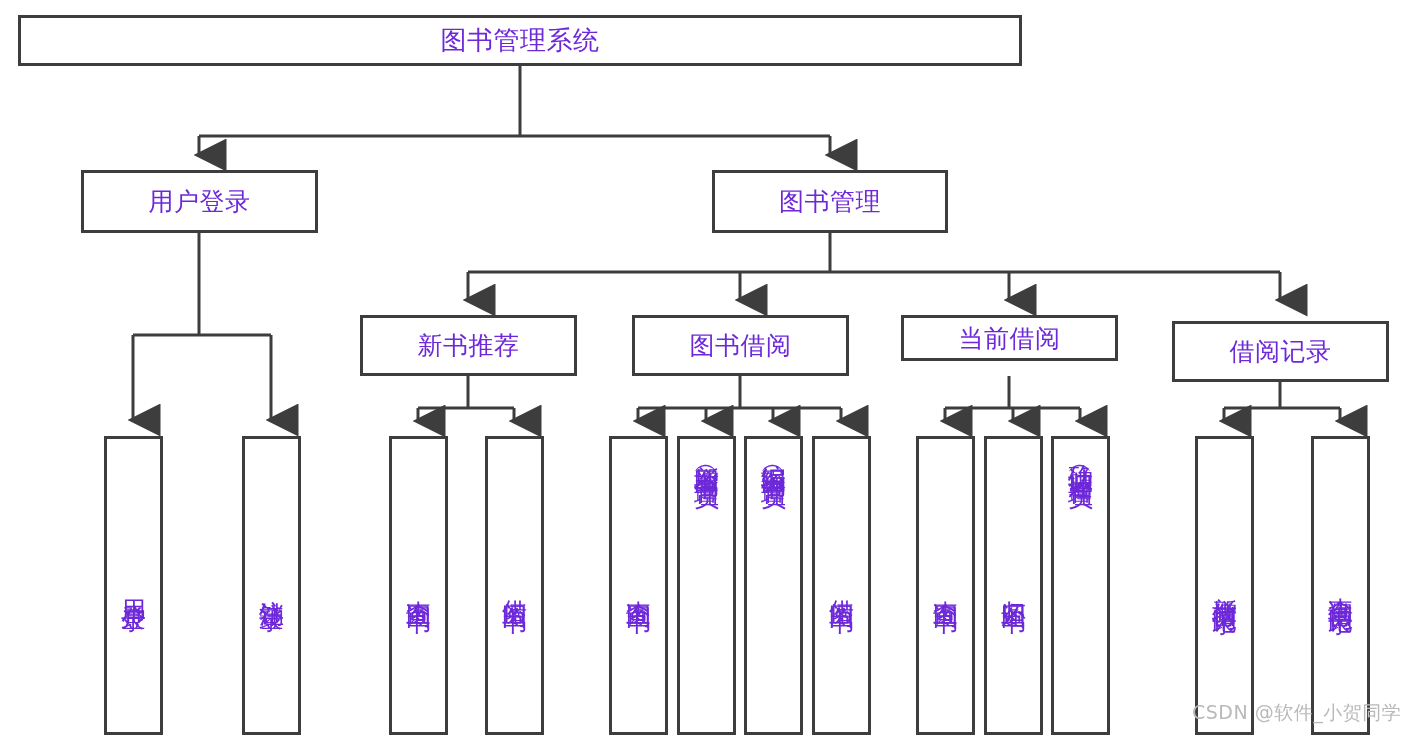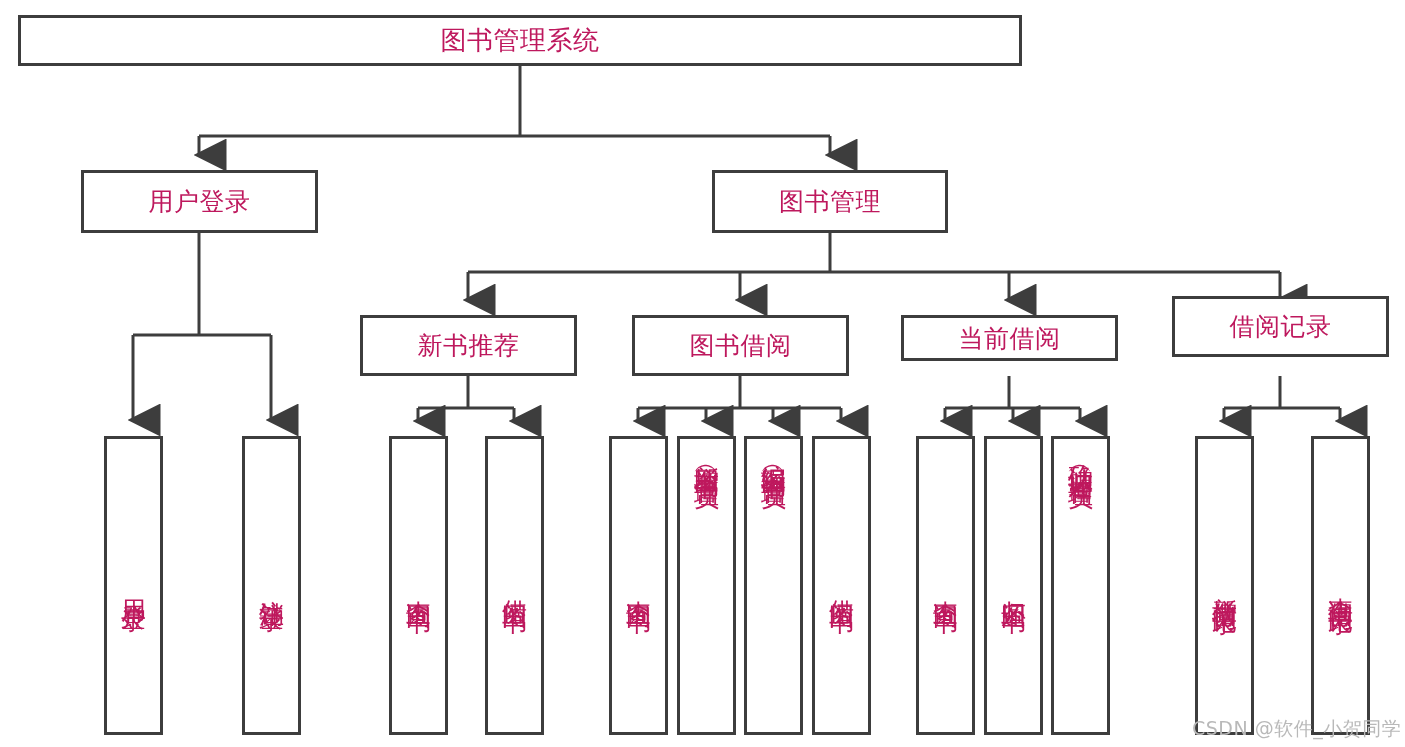--- a/index.html
+++ b/index.html
@@ -30,21 +30,21 @@
     position: absolute;
     box-sizing: border-box;
     background: #ffffff;
     border: 3px solid #3d3d3d;
     display: flex;
     align-items: center;
     justify-content: center;
     overflow: hidden;
   }
   .node .label {
-    color: #be185d;
+    color: #6d28d9;
     text-align: center;
     line-height: 1.08;
     white-space: pre-wrap;
   }
   
   .node.horiz .label {
     font-size: 25px;
     letter-spacing: 0.5px;
   }
   .node.root .label {
@@ -145,21 +145,21 @@
 
   <div class="node horiz" style="left:360px; top:315px; width:217px; height:61px;">
     <span class="label">新书推荐</span>
   </div>
   <div class="node horiz" style="left:632px; top:315px; width:217px; height:61px;font-family:Liberation Serif, serif;">
     <span class="label">图书借阅</span>
   </div>
   <div class="node horiz" style="left:901px; top:315px; width:217px; height:46px;">
     <span class="label">当前借阅</span>
   </div>
-  <div class="node horiz" style="left:1172px; top:296px; width:217px; height:61px;">
+  <div class="node horiz" style="left:1172px; top:321px; width:217px; height:61px;">
     <span class="label">借阅记录</span>
   </div>
 
   <div class="node vert centered" style="left:104px; top:436px; width:59px; height:299px;">
     <span class="label">用户登录</span>
   </div>
   <div class="node vert centered" style="left:242px; top:436px; width:59px; height:299px;">
     <span class="label">注销登录</span>
   </div>
 
@@ -193,15 +193,15 @@
     <span class="label">确认归还（管理员）</span>
   </div>
 
   <div class="node vert centered" style="left:1195px; top:436px; width:59px; height:299px;">
     <span class="label">新增借阅记录</span>
   </div>
   <div class="node vert centered" style="left:1311px; top:436px; width:59px; height:299px;">
     <span class="label">查询借阅记录</span>
   </div>
 
-  <div class="watermark" style="left:1192px; top:716px;text-align:right;">CSDN @软件_小贺同学</div>
+  <div class="watermark" style="left:1192px; top:700px;text-align:right;">CSDN @软件_小贺同学</div>
 
 </div>
 
 </body></html>

